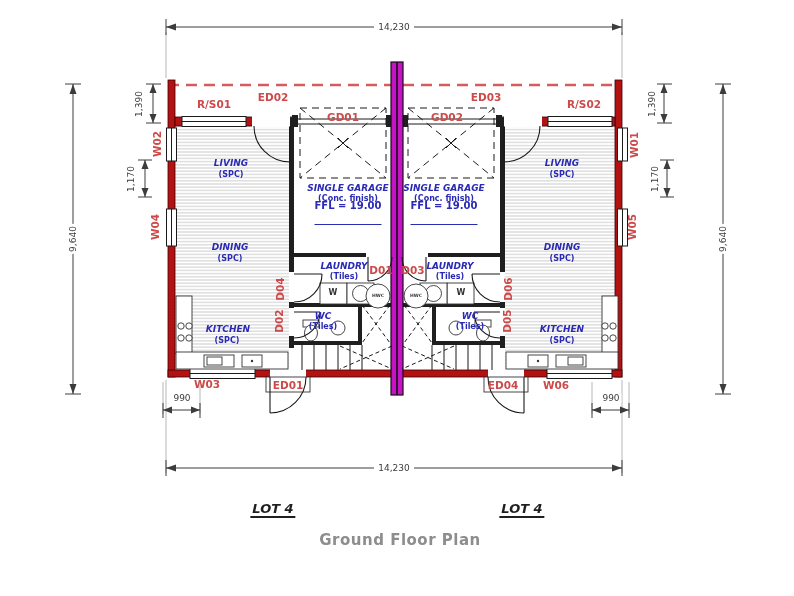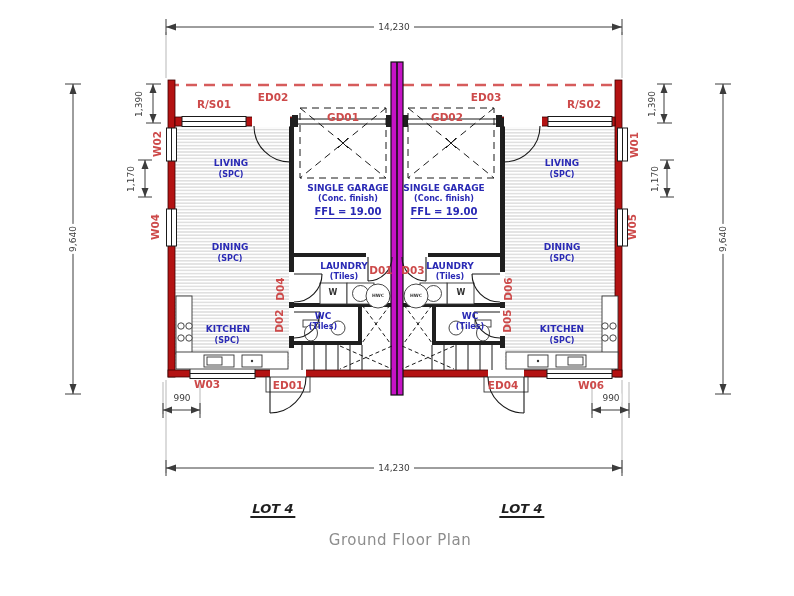--- a/index.html
+++ b/index.html
@@ -2,28 +2,28 @@
 <html style="--wall_red: #b31212; --party_wall: #c513c5; --label_red: #cd4a4a; --room_blue: #2a2ab5; --dim_text: #3c3c3c; --roof_dash: #d65c5c; --title_gray: #8d8d8d; --hatch_gray: #cdcdcd;"><head>
 <meta charset="utf-8">
 <style>
   html,body{margin:0;padding:0;background:#fff;}
   .canvas{position:relative;width:794px;height:596px;background:#fff;overflow:hidden;
           font-family:"DejaVu Sans","Liberation Sans",sans-serif;}
   svg{position:absolute;left:0;top:0;}
   .lbl{position:absolute;transform:translate(-50%,-50%);white-space:nowrap;line-height:1;}
   .rot{transform:translate(-50%,-50%) rotate(-90deg);}
   .red{color:var(--label_red,#cd4a4a);font-size:10.5px;font-weight:700;}
-  .blue{color:var(--room_blue,#2a2ab5);font-size:9px;font-weight:600;}
+  .blue{color:var(--room_blue,#2a2ab5);font-size:9px;font-weight:600;font-style:italic;}
   .blue-sm{color:var(--room_blue,#2a2ab5);font-size:8px;font-weight:600;}
-  .ffl{color:var(--room_blue,#2a2ab5);font-size:10px;font-weight:800;border-bottom:1.5px solid var(--room_blue,#2a2ab5);padding-bottom:1px;}
+  .ffl{color:var(--room_blue,#2a2ab5);font-size:10px;font-weight:800;border-bottom:1.5px solid var(--room_blue,#2a2ab5);padding-bottom:13px;}
   .dim{color:var(--dim_text,#3c3c3c);font-size:9px;background:#fff;padding:0 2px;}
   .fix{color:#333;font-size:8px;font-weight:700;}
   .hwc{color:#333;font-size:4.5px;font-weight:700;}
   .lot{color:#1f1f1f;font-size:13px;font-weight:800;font-style:italic;border-bottom:2px solid #1f1f1f;padding:0 2px 1px;}
-  .title1{color:var(--title_gray,#8d8d8d);font-size:15px;font-weight:400;letter-spacing:.5px;}
+  .title1{color:var(--title_gray,#8d8d8d);font-size:15px;font-weight:700;letter-spacing:.5px;}
   
   .wall{fill:var(--wall_red,#b31212);stroke:#3d0000;stroke-width:.8;}
   .iwall{fill:#1f1f1f;}
   .gap{fill:#fff;}
   .win{fill:#fff;stroke:#1a1a1a;stroke-width:1;}
   .thin{stroke:#1a1a1a;stroke-width:1;fill:none;}
   .arc{stroke:#1a1a1a;stroke-width:1.1;fill:none;}
   .dash{stroke:#1a1a1a;stroke-width:1;fill:none;stroke-dasharray:7 5;}
   .dash2{stroke:#1a1a1a;stroke-width:1;fill:none;stroke-dasharray:4 3;}
   .fixt{fill:#fff;stroke:#333;stroke-width:.9;}
@@ -248,21 +248,21 @@
 <div class="lbl red" style="left:447px;top:117px">GD02</div>
 <div class="lbl red" style="left:486px;top:97px">ED03</div>
 <div class="lbl red" style="left:584px;top:104px">R/S02</div>
 <div class="lbl red rot" style="left:157px;top:144px">W02</div>
 <div class="lbl red rot" style="left:155px;top:227px">W04</div>
 <div class="lbl red rot" style="left:634px;top:145px">W01</div>
 <div class="lbl red rot" style="left:632px;top:227px">W05</div>
 <div class="lbl red" style="left:207px;top:384px">W03</div>
 <div class="lbl red" style="left:288px;top:385px">ED01</div>
 <div class="lbl red" style="left:503px;top:385px">ED04</div>
-<div class="lbl red" style="left:591px;top:385px">W06</div>
+<div class="lbl red" style="left:556px;top:385px">W06</div>
 <div class="lbl red" style="left:381px;top:270px">D01</div>
 <div class="lbl red" style="left:413px;top:270px">D03</div>
 <div class="lbl red rot" style="left:280px;top:289px">D04</div>
 <div class="lbl red rot" style="left:279px;top:321px">D02</div>
 <div class="lbl red rot" style="left:508px;top:289px">D06</div>
 <div class="lbl red rot" style="left:507px;top:321px">D05</div>
 
 <div class="lbl blue" style="left:231px;top:163px">LIVING</div>
 <div class="lbl blue-sm" style="left:231px;top:175px">(SPC)</div>
 <div class="lbl blue" style="left:348px;top:188px">SINGLE GARAGE</div>

